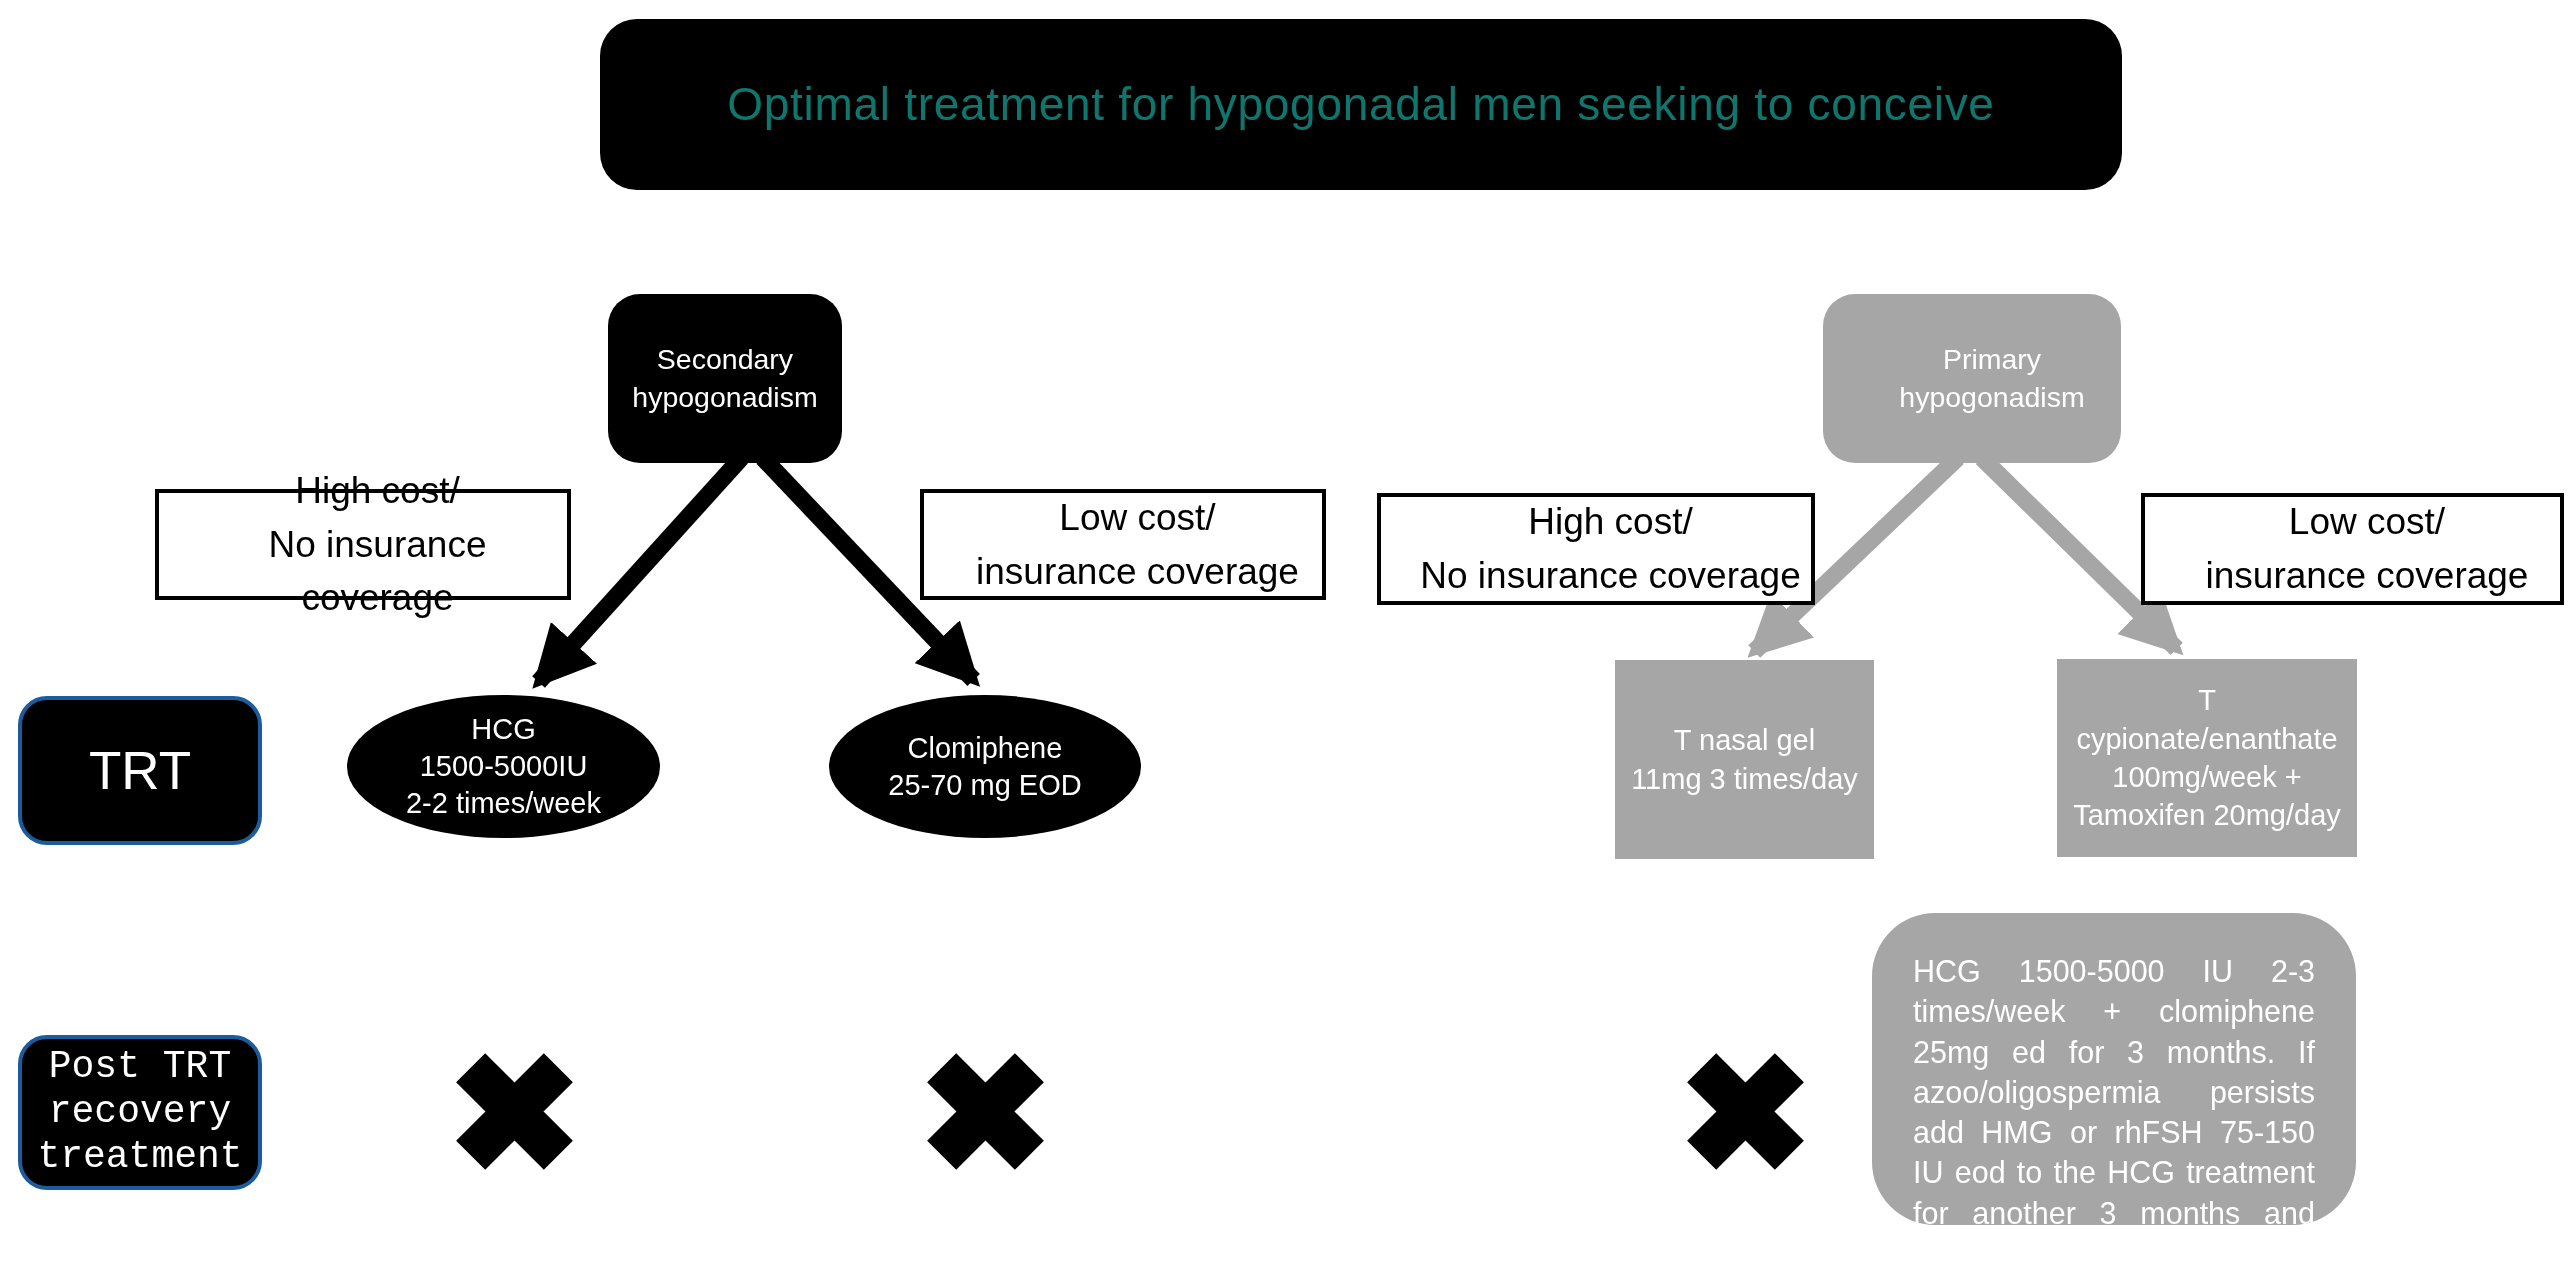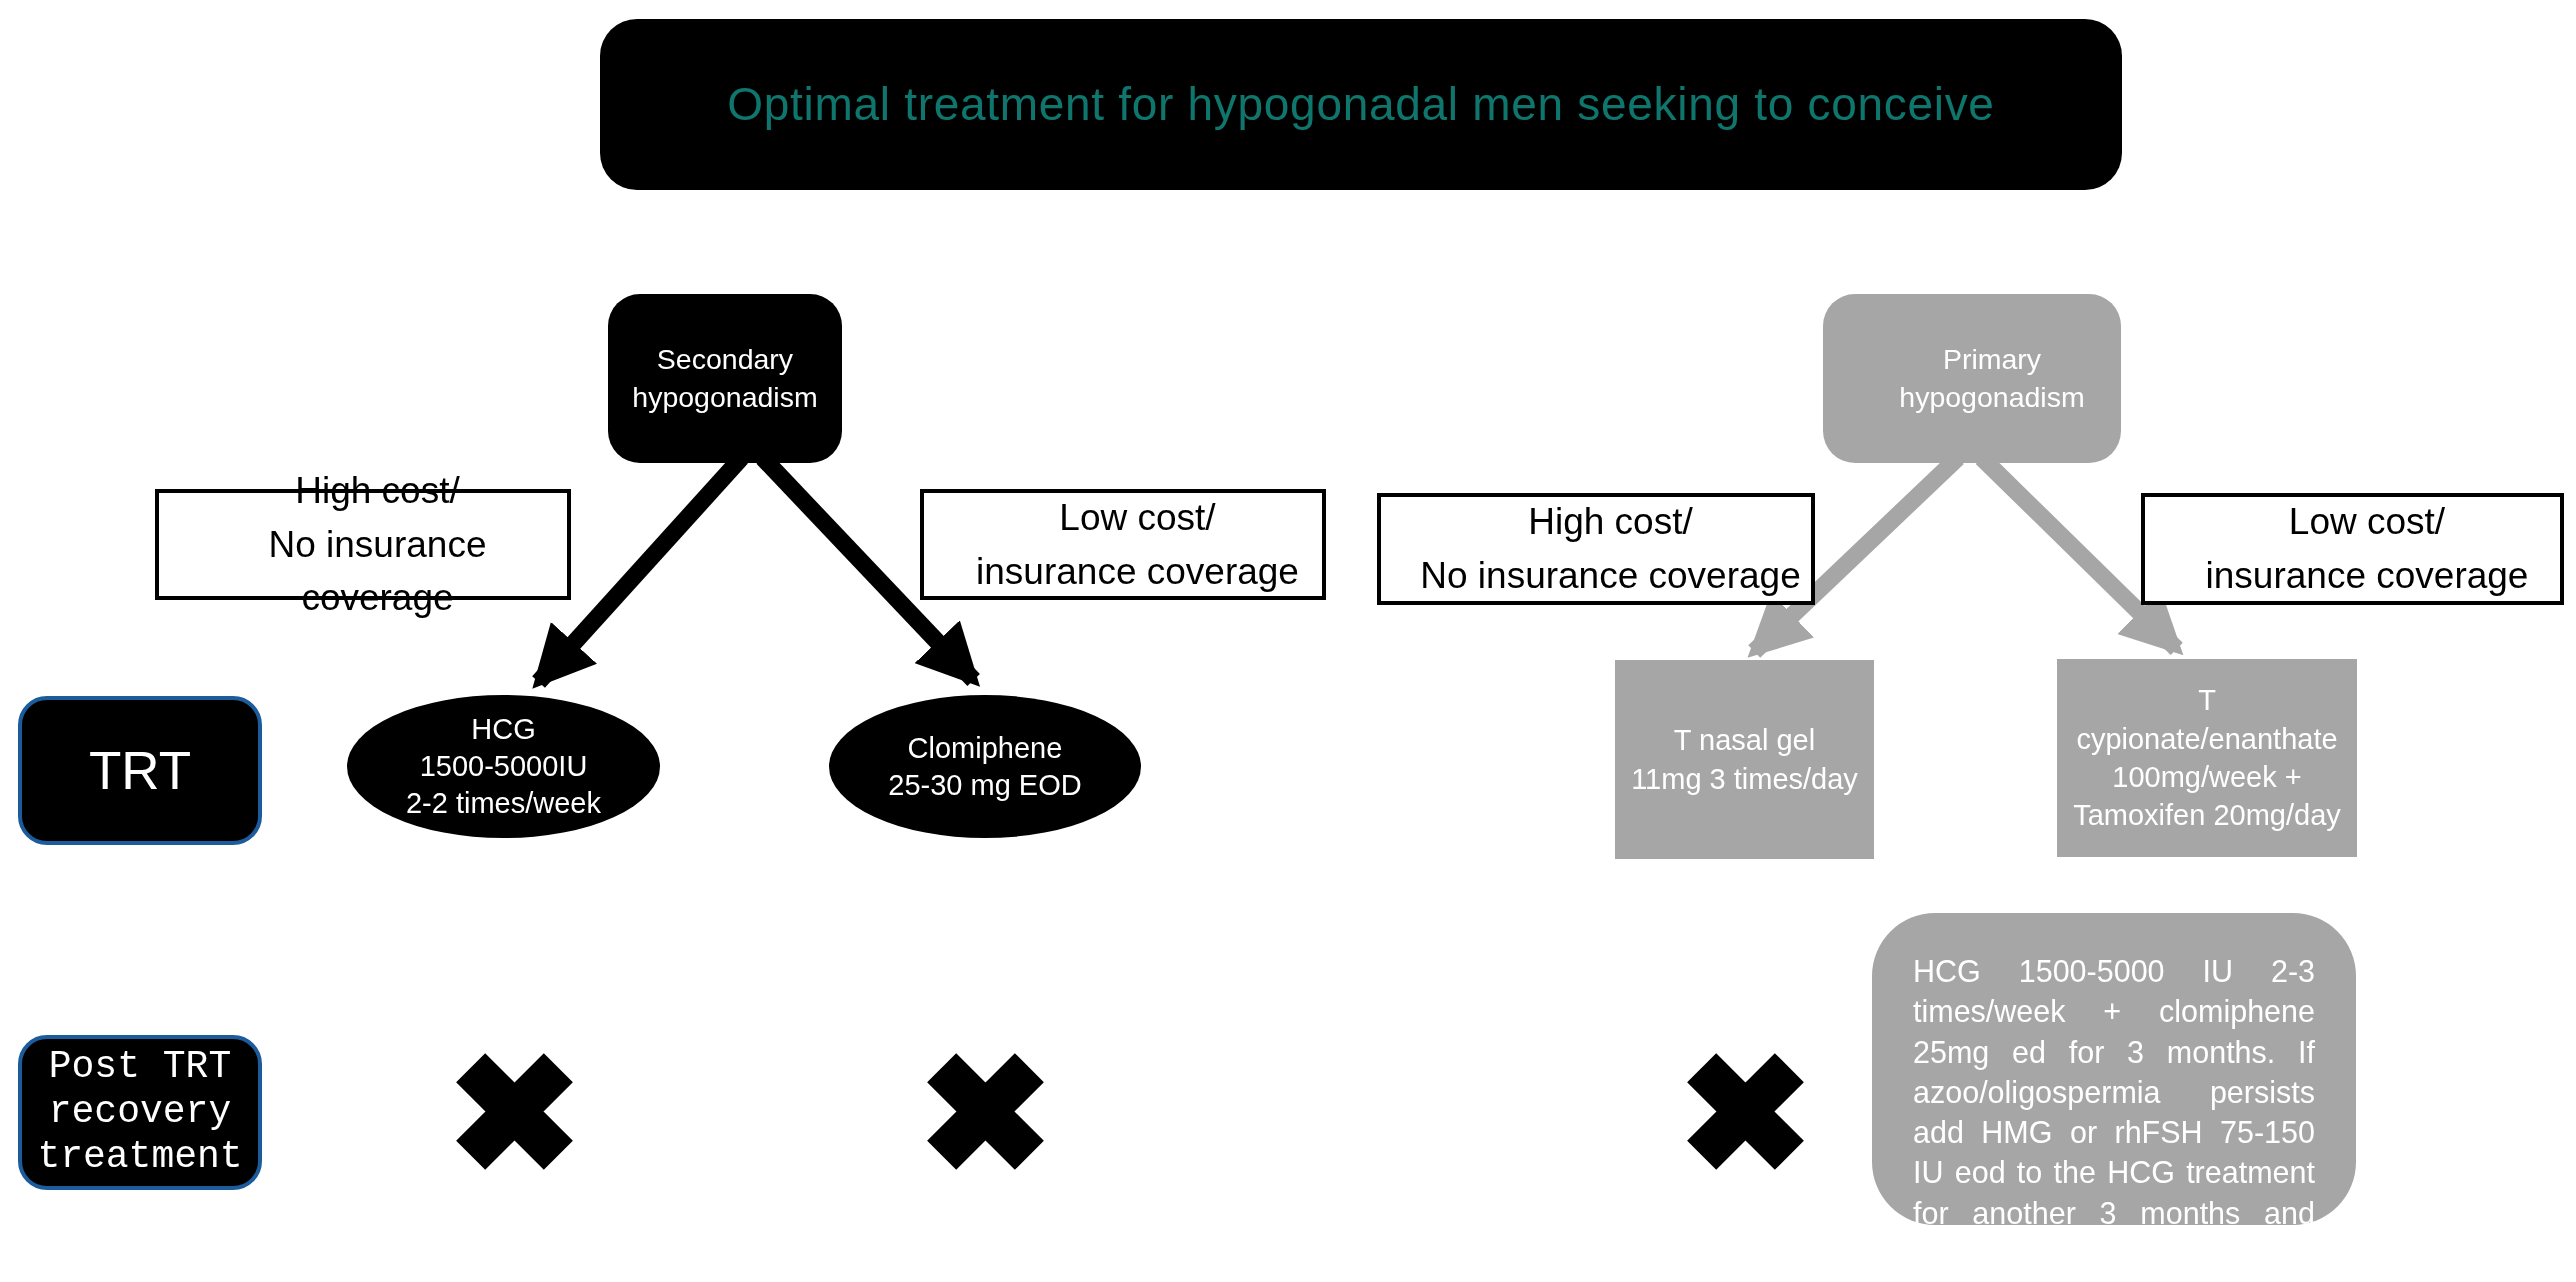--- a/index.html
+++ b/index.html
@@ -105,21 +105,21 @@
   <div class="abs cond-box" style="left:2141px; top:493px; width:423px; height:112px;">Low cost/
 insurance coverage</div>
 
   <div class="abs node row-label trt" style="left:18px; top:696px; width:244px; height:149px;">TRT</div>
 
   <div class="abs node ellipse" style="left:347px; top:695px; width:313px; height:143px;">HCG
 1500-5000IU
 2-2 times/week</div>
 
   <div class="abs node ellipse" style="left:829px; top:695px; width:312px; height:143px;">Clomiphene
-25-30 mg EOD</div>
+25-70 mg EOD</div>
 
   <div class="abs node gray-rect" style="left:1615px; top:660px; width:259px; height:199px;">T nasal gel
 11mg 3 times/day</div>
 
   <div class="abs node gray-rect" style="left:2057px; top:659px; width:300px; height:198px;">T
 cypionate/enanthate
 100mg/week +
 Tamoxifen 20mg/day</div>
 
   <div class="abs node row-label post" style="left:18px; top:1035px; width:244px; height:155px;">Post TRT

